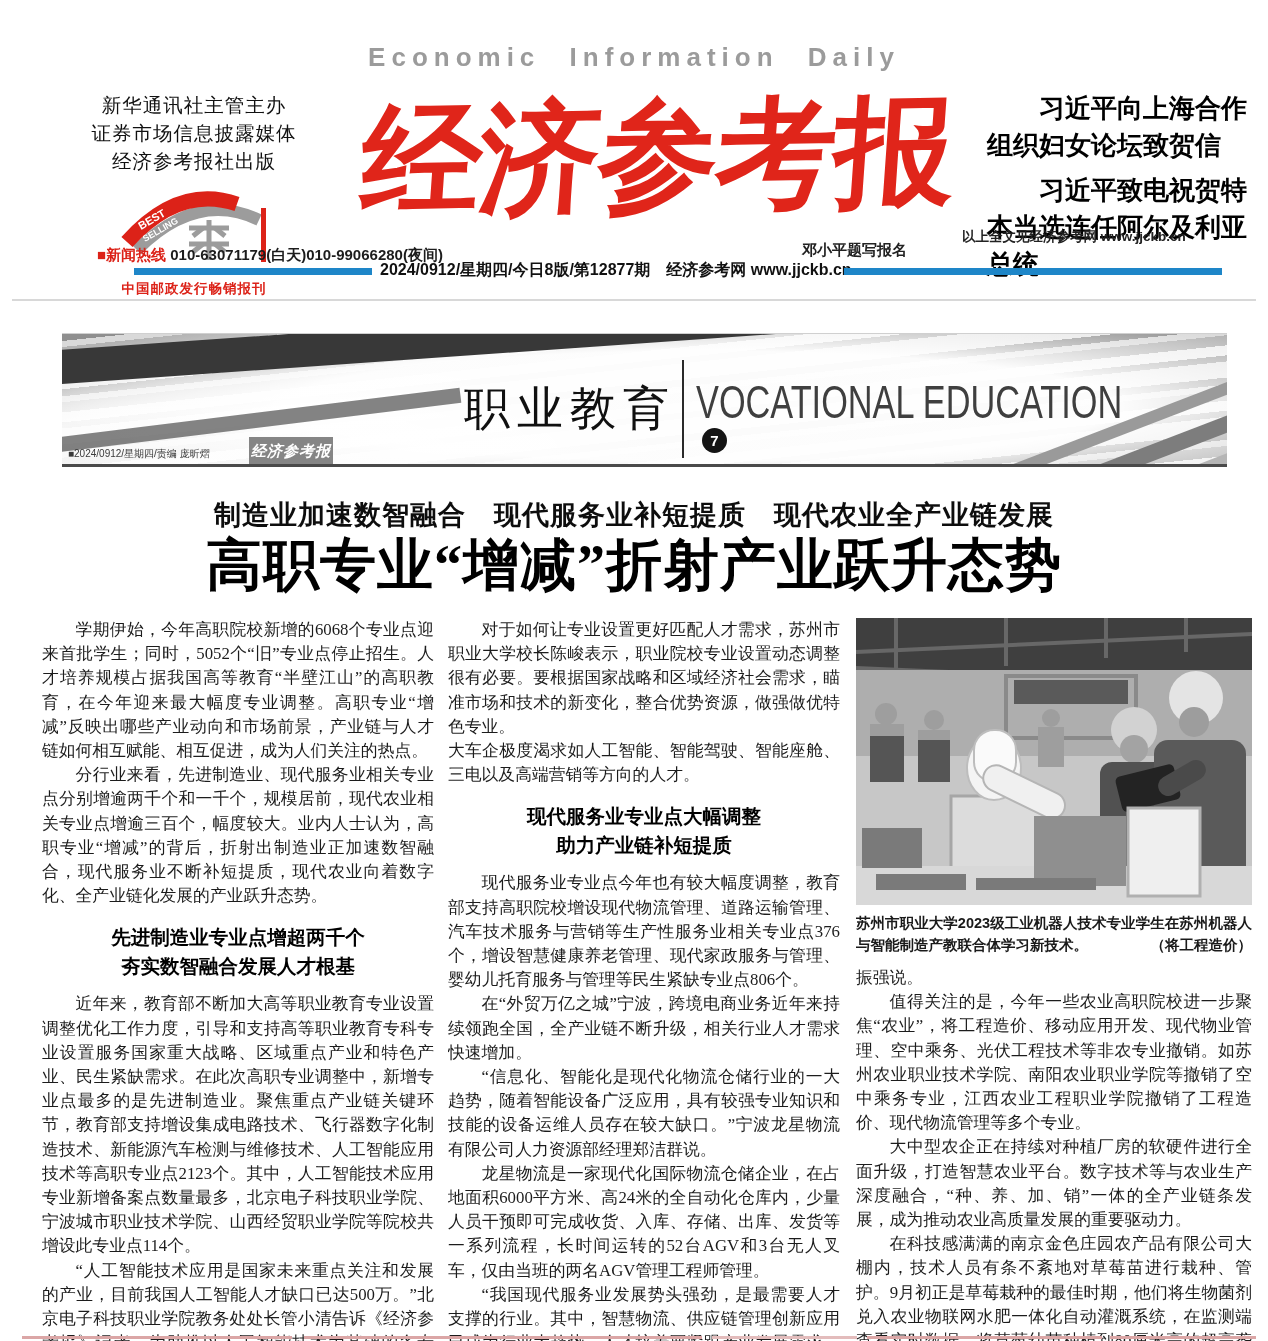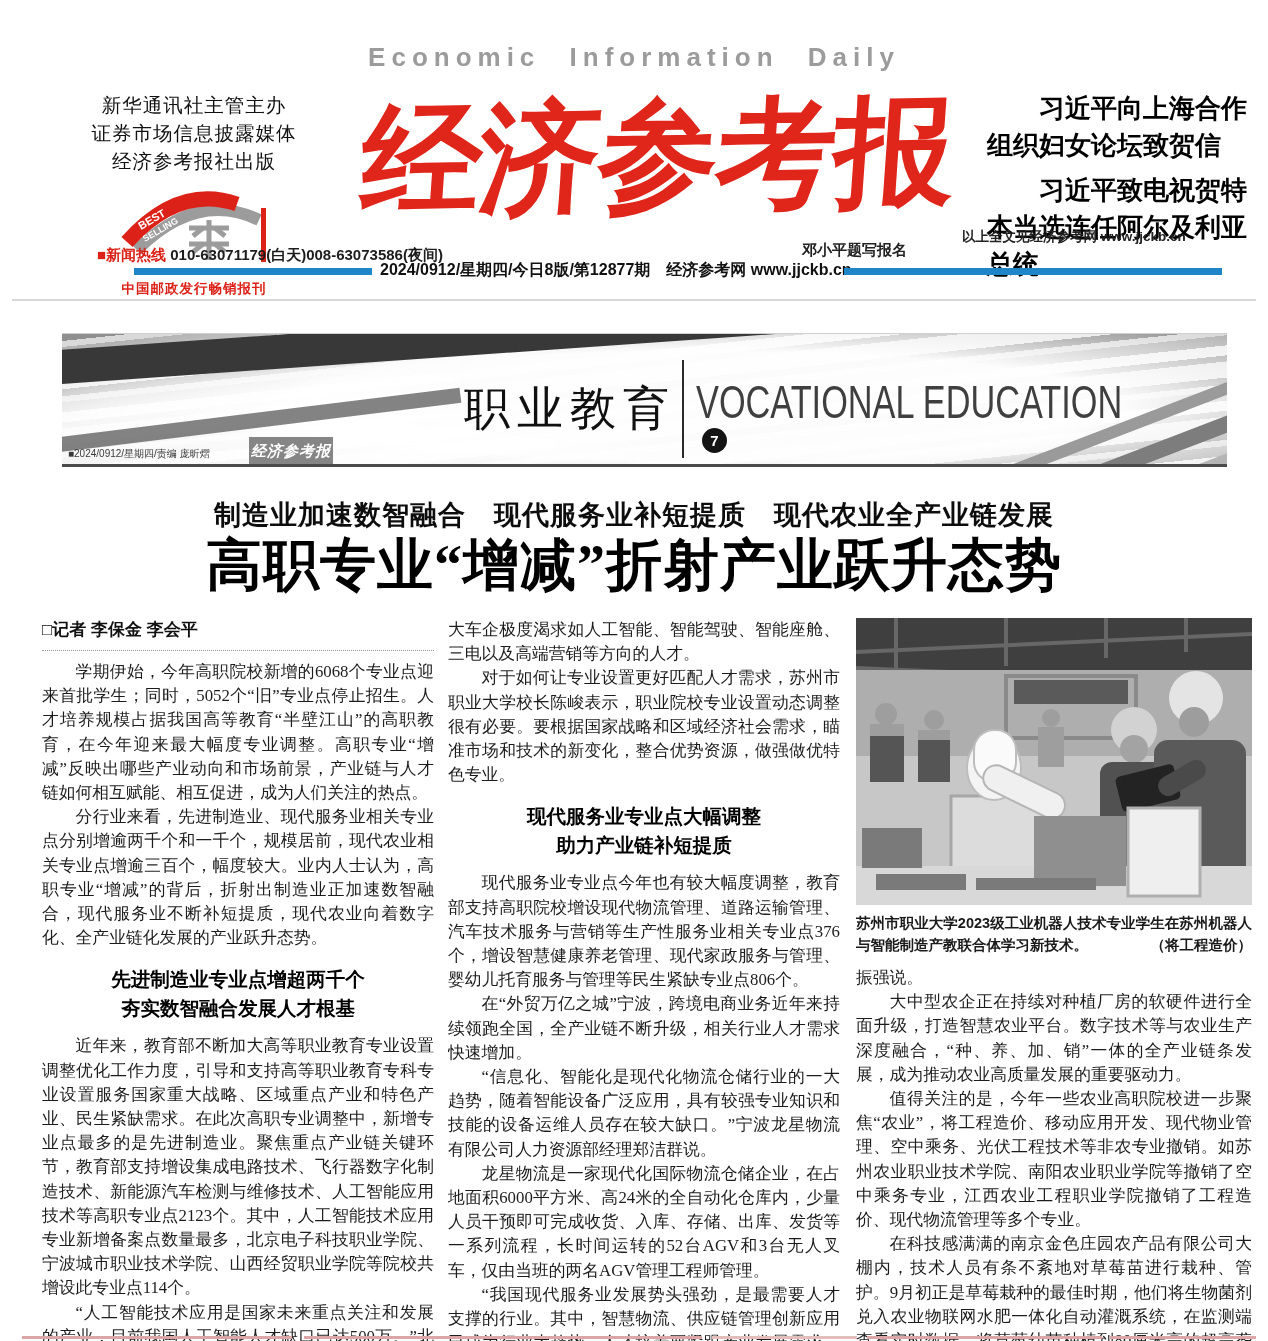--- a/index.html
+++ b/index.html
@@ -122,21 +122,21 @@
   <div class="abs title-credit">邓小平题写报名</div>
 
   <div class="abs side-headlines">
     <p>习近平向上海合作组织妇女论坛致贺信</p>
     <p>习近平致电祝贺特本当选连任阿尔及利亚总统</p>
   </div>
   <div class="abs side-note">以上全文见经济参考网 www.jjckb.cn</div>
 
   <div class="abs hotline">
     <span class="red">■</span><span class="red">新闻热线</span>
-    <span>010-63071179(白天)008-63073586(夜间)</span>
+    <span>010-63071179(白天)010-99066280(夜间)</span>
   </div>
 
   <div class="abs bar l"></div>
   <div class="abs date-text">2024/0912/星期四/今日8版/第12877期　经济参考网  www.jjckb.cn</div>
   <div class="abs bar r"></div>
   <div class="abs head-rule"></div>
 
   <div class="abs banner">
     <div class="abs wedge1"></div>
     <div class="abs wedge2"></div>
@@ -148,37 +148,36 @@
     <div class="abs section-cn">职业教育</div>
     <div class="abs v-rule"></div>
     <div class="abs section-en">VOCATIONAL EDUCATION</div>
     <div class="abs page-badge">7</div>
   </div>
 
   <div class="abs kicker">制造业加速数智融合　现代服务业补短提质　现代农业全产业链发展</div>
   <div class="abs headline">高职专业“增减”折射产业跃升态势</div>
 
   <div class="abs col col-left">
-    <div class="byline">□记者 李保金 李会平</div>
     <div>
         <p class="para">学期伊始，今年高职院校新增的6068个专业点迎来首批学生；同时，5052个“旧”专业点停止招生。人才培养规模占据我国高等教育“半壁江山”的高职教育，在今年迎来最大幅度专业调整。高职专业“增减”反映出哪些产业动向和市场前景，产业链与人才链如何相互赋能、相互促进，成为人们关注的热点。</p>
         <p class="para">分行业来看，先进制造业、现代服务业相关专业点分别增逾两千个和一千个，规模居前，现代农业相关专业点增逾三百个，幅度较大。业内人士认为，高职专业“增减”的背后，折射出制造业正加速数智融合，现代服务业不断补短提质，现代农业向着数字化、全产业链化发展的产业跃升态势。</p>
         <h4 class="subhead">
           <div>先进制造业专业点增超两千个</div>
           <div>夯实数智融合发展人才根基</div>
         </h4>
         <p class="para">近年来，教育部不断加大高等职业教育专业设置调整优化工作力度，引导和支持高等职业教育专科专业设置服务国家重大战略、区域重点产业和特色产业、民生紧缺需求。在此次高职专业调整中，新增专业点最多的是先进制造业。聚焦重点产业链关键环节，教育部支持增设集成电路技术、飞行器数字化制造技术、新能源汽车检测与维修技术、人工智能应用技术等高职专业点2123个。其中，人工智能技术应用专业新增备案点数量最多，北京电子科技职业学院、宁波城市职业技术学院、山西经贸职业学院等院校共增设此专业点114个。</p>
         <p class="para">“人工智能技术应用是国家未来重点关注和发展的产业，目前我国人工智能人才缺口已达500万。”北京电子科技职业学院教务处处长管小清告诉《经济参考报》记者，为助推以人工智能技术为基础的多专业、多学科交叉融合发展，学校形成了“人工智能＋”专业的建设发展模式，并成立了人工智能学院。</p>
       </div>
   </div>
 
   <div class="abs col col-mid">
     <div>
+        <p class="para">对于如何让专业设置更好匹配人才需求，苏州市职业大学校长陈峻表示，职业院校专业设置动态调整很有必要。要根据国家战略和区域经济社会需求，瞄准市场和技术的新变化，整合优势资源，做强做优特色专业。</p>
         <p class="para noindent">大车企极度渴求如人工智能、智能驾驶、智能座舱、三电以及高端营销等方向的人才。</p>
-        <p class="para">对于如何让专业设置更好匹配人才需求，苏州市职业大学校长陈峻表示，职业院校专业设置动态调整很有必要。要根据国家战略和区域经济社会需求，瞄准市场和技术的新变化，整合优势资源，做强做优特色专业。</p>
         <h4 class="subhead">
           <div>现代服务业专业点大幅调整</div>
           <div>助力产业链补短提质</div>
         </h4>
         <p class="para">现代服务业专业点今年也有较大幅度调整，教育部支持高职院校增设现代物流管理、道路运输管理、汽车技术服务与营销等生产性服务业相关专业点376个，增设智慧健康养老管理、现代家政服务与管理、婴幼儿托育服务与管理等民生紧缺专业点806个。</p>
         <p class="para">在“外贸万亿之城”宁波，跨境电商业务近年来持续领跑全国，全产业链不断升级，相关行业人才需求快速增加。</p>
         <p class="para">“信息化、智能化是现代化物流仓储行业的一大趋势，随着智能设备广泛应用，具有较强专业知识和技能的设备运维人员存在较大缺口。”宁波龙星物流有限公司人力资源部经理郑洁群说。</p>
         <p class="para">龙星物流是一家现代化国际物流仓储企业，在占地面积6000平方米、高24米的全自动化仓库内，少量人员干预即可完成收货、入库、存储、出库、发货等一系列流程，长时间运转的52台AGV和3台无人叉车，仅由当班的两名AGV管理工程师管理。</p>
         <p class="para">“我国现代服务业发展势头强劲，是最需要人才支撑的行业。其中，智慧物流、供应链管理创新应用已成为行业大趋势，人才培养要紧跟产业发展需求，打造熟练掌握新技术、赋能产业转型升级发展的新型劳动者队伍。”宁波职业技术学院副校长杨林生表示。</p>
       </div>
@@ -234,22 +233,22 @@
         <g fill="#7a7a7a">
           <rect x="6" y="210" width="60" height="40"></rect>
             <rect x="20" y="256" width="90" height="16"></rect>
           <rect x="120" y="260" width="120" height="12"></rect>
         </g>
       </svg>
     </figure>
     <p class="caption"><span>苏州市职业大学2023级工业机器人技术专业学生在苏州机器人与智能制造产教联合体学习新技术。</span><span class="credit">（将工程造价）</span></p>
     <div>
         <p class="para noindent">振强说。</p>
+        <p class="para">值得关注的是，今年一些农业高职院校进一步聚焦“农业”，将工程造价、移动应用开发、现代物业管理、空中乘务、光伏工程技术等非农专业撤销。如苏州农业职业技术学院、南阳农业职业学院等撤销了空中乘务专业，江西农业工程职业学院撤销了工程造价、现代物流管理等多个专业。</p>
         <p class="para">大中型农企正在持续对种植厂房的软硬件进行全面升级，打造智慧农业平台。数字技术等与农业生产深度融合，“种、养、加、销”一体的全产业链条发展，成为推动农业高质量发展的重要驱动力。</p>
-        <p class="para">值得关注的是，今年一些农业高职院校进一步聚焦“农业”，将工程造价、移动应用开发、现代物业管理、空中乘务、光伏工程技术等非农专业撤销。如苏州农业职业技术学院、南阳农业职业学院等撤销了空中乘务专业，江西农业工程职业学院撤销了工程造价、现代物流管理等多个专业。</p>
         <p class="para">在科技感满满的南京金色庄园农产品有限公司大棚内，技术人员有条不紊地对草莓苗进行栽种、管护。9月初正是草莓栽种的最佳时期，他们将生物菌剂兑入农业物联网水肥一体化自动灌溉系统，在监测端查看实时数据，将草莓幼苗种植到80厘米高的超高垄中，清理上方黄蓝板上粘住的害虫，还不忘将重要数据输入手机中。</p>
       </div>
   </div>
 
   <div class="abs strip s1"></div>
   <div class="abs strip s2"></div>
   <div class="abs strip s3"></div>
   <div class="abs strip s4"></div>
   <div class="abs strip s5"></div>
 

